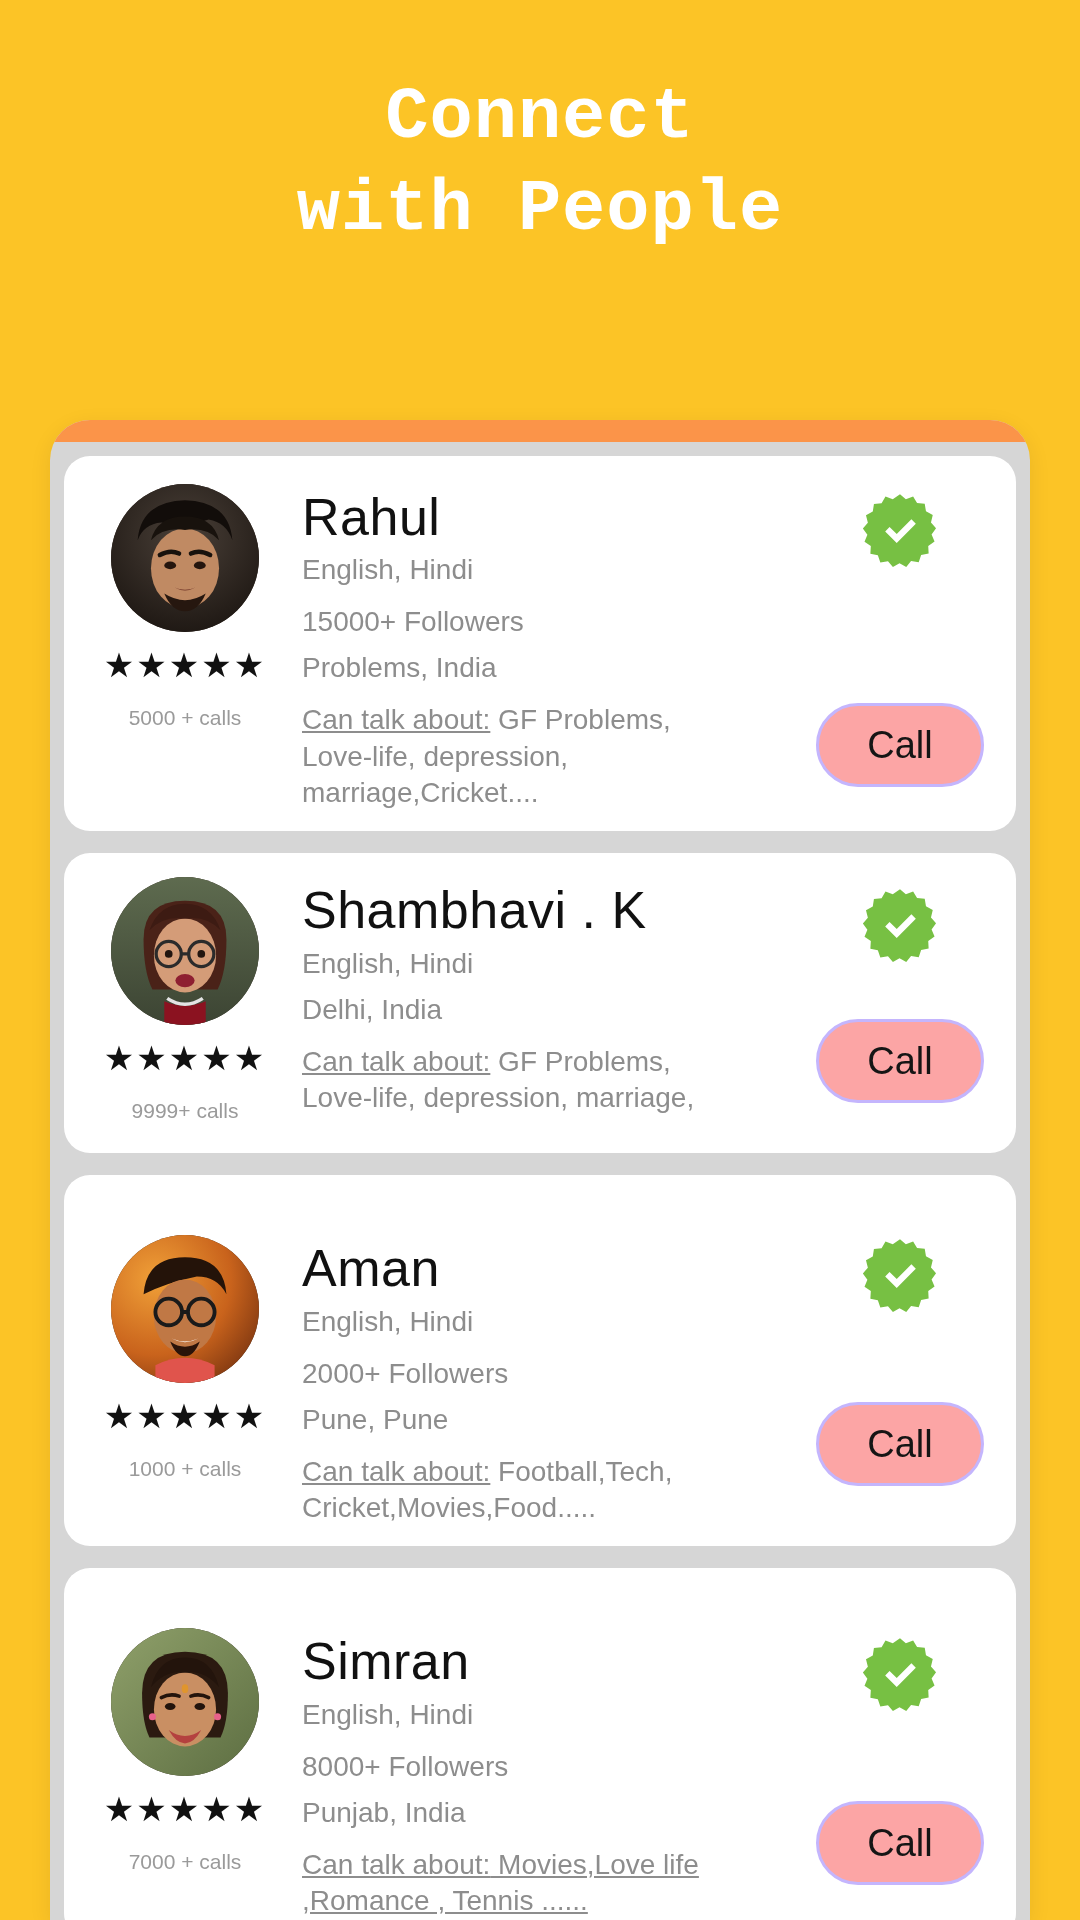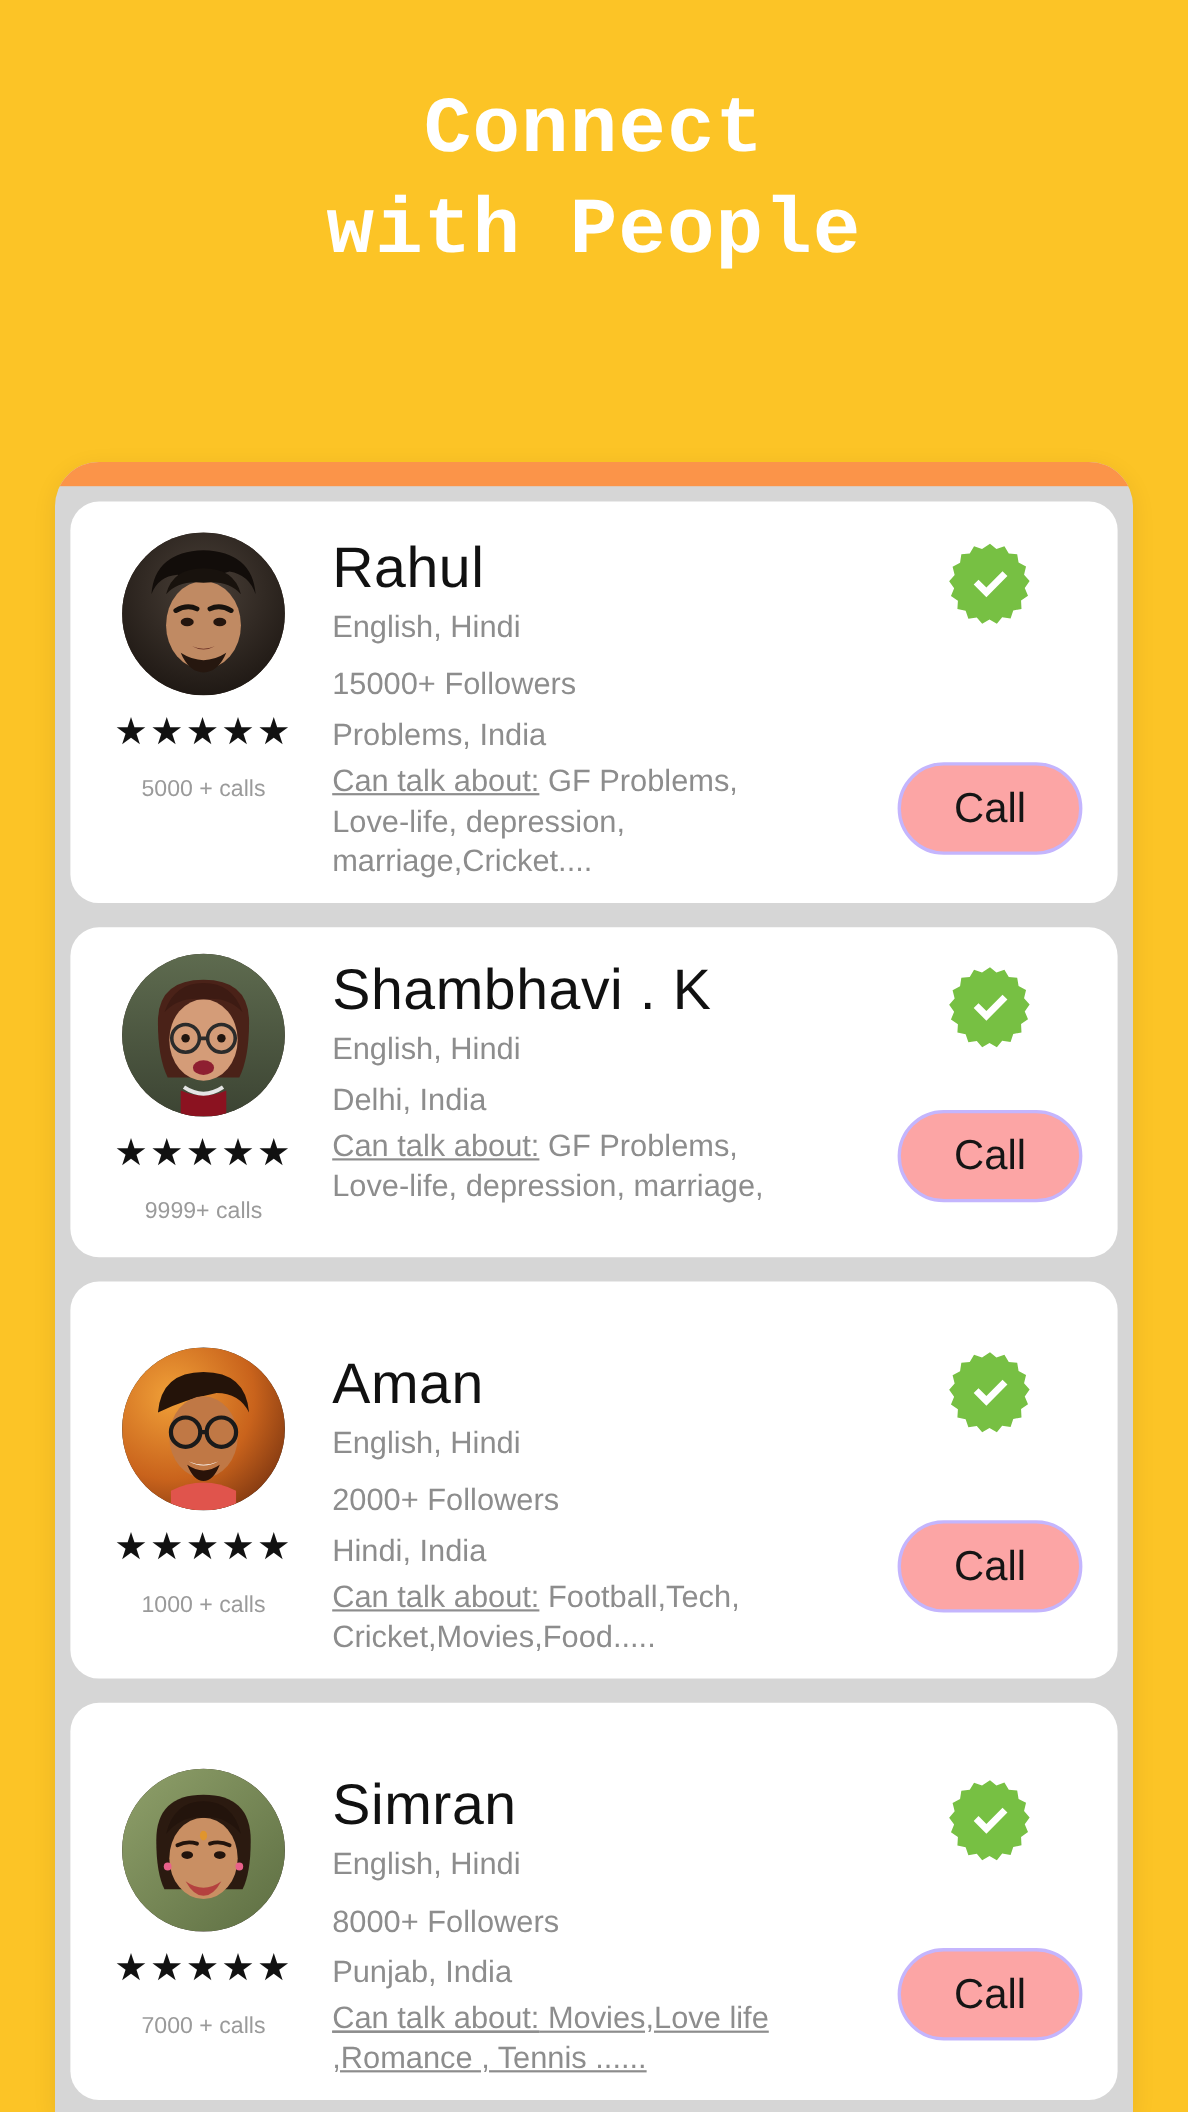--- a/index.html
+++ b/index.html
@@ -127,21 +127,21 @@
     margin-top: 20px;
   }
   .location {
     font-size: 28px;
     color: #8d8d8d;
     margin-top: 14px;
   }
   .talk {
     font-size: 28px;
     color: #8d8d8d;
-    margin-top: 8px;
+    margin-top: 18px;
     line-height: 1.30;
     max-width: 420px;
   }
   .talk .label { text-decoration: underline; }
   .talk.all-underline { text-decoration: underline; }
   .talk.all-underline .label { text-decoration: underline; }
 
   
   .right-col {
     flex: 0 0 180px;
@@ -305,21 +305,21 @@
             <path d="M30 88 q20 -10 40 0 l0 12 -40 0Z" fill="#e0544c"></path>
           </svg>
         </div>
         <div class="stars">★★★★★</div>
         <div class="calls">1000 + calls</div>
       </div>
       <div class="mid-col">
         <div class="name">Aman</div>
         <div class="lang">English, Hindi</div>
         <div class="followers">2000+  Followers</div>
-        <div class="location">Hindi, India</div>
+        <div class="location">Pune, Pune</div>
         <div class="talk"><span class="label">Can talk about:</span><span> Football,Tech, Cricket,Movies,Food.....</span></div>
       </div>
       <div class="right-col">
         <div class="badge">
           <svg viewBox="0 0 100 100" aria-hidden="true">
             <path fill="#77C043" d="M50 3 l7.5 6.2 9.3 -3.4 5.1 8.4 9.8 0.9 1.6 9.7 8.7 4.6 -2.3 9.6 6.5 7.4 -5.7 8 3.8 9.1 -8.1 5.6 0.5 9.8 -9.6 2 -3.1 9.3 -9.8 -1.6 -6.2 7.6 -8.6 -4.8 -8.5 4.9 -6.3 -7.5 -9.8 1.7 -3.2 -9.3 -9.6 -2.1 0.6 -9.8 -8.1 -5.5 3.7 -9.1 -5.8 -8 6.4 -7.4 -2.4 -9.6 8.7 -4.7 1.5 -9.7 9.8 -1 5 -8.4 9.3 3.3Z"></path>
             <path fill="#FFFFFF" d="M31 50.5 l5.6 -5.7 9.2 9.2 18.8 -19 5.7 5.6 -24.5 24.7Z"></path>
           </svg>
         </div>
         <button class="call-btn">Call</button>

